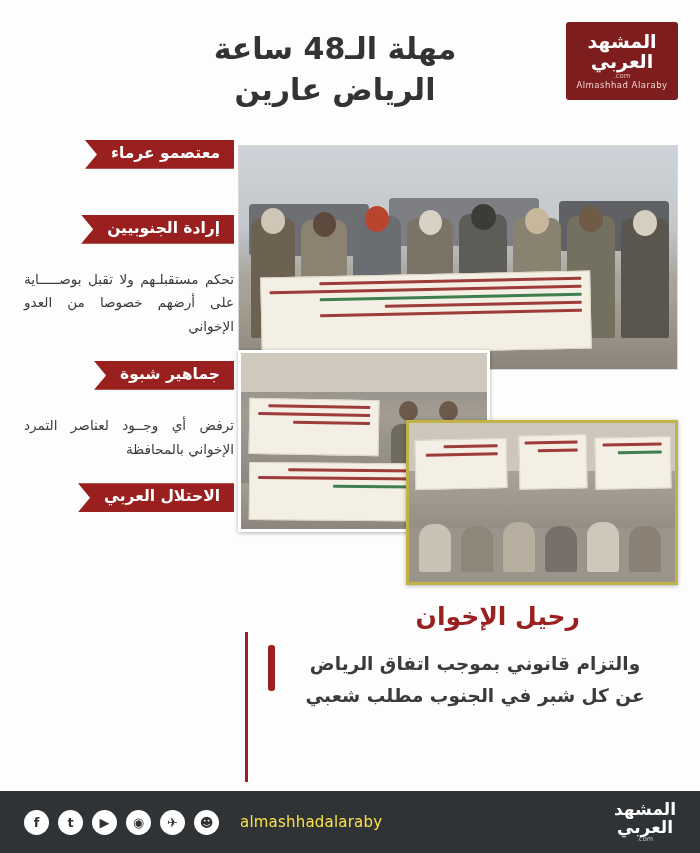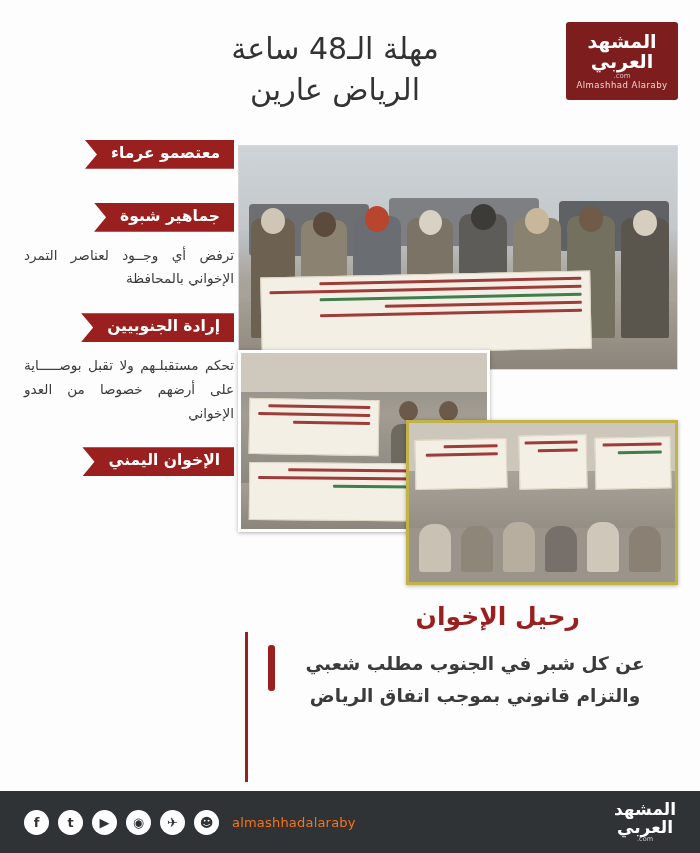--- a/index.html
+++ b/index.html
@@ -59,21 +59,21 @@
     direction: ltr;
   }
   .title-wrap {
     position: absolute;
     top: 28px; right: 155px;
     width: 420px;
     text-align: center;
   }
   .title-line {
     font-size: 30px;
-    font-weight: normal;
+    font-weight: bold;
     color: #333333;
     line-height: 1.38;
     white-space: nowrap;
   }
 
   
   
   .photo1 {
     position: absolute;
     top: 145px; right: 22px;
@@ -142,21 +142,21 @@
   .card { margin-bottom: 22px; position: relative; }
   .card-tag {
     display: inline-block;
     background: #9a1f1f;
     color: #ffffff;
     font-size: 15.5px;
     font-weight: bold;
     padding: 5px 14px 6px 26px;
     line-height: 1.15;
     clip-path: polygon(0 0, 100% 0, 100% 100%, 0 100%, 12px 50%);
-    margin-bottom: 12px;
+    margin-bottom: 24px;
   }
   .card-text {
     font-size: 13.6px;
     line-height: 1.75;
     color: #3b3b3b;
     text-align: justify;
     padding-left: 2px;
   }
 
   
@@ -213,23 +213,23 @@
     border-radius: 50%;
     background: #ffffff;
     color: #2f3336;
     display: flex;
     align-items: center;
     justify-content: center;
     font-size: 13px;
     font-weight: bold;
   }
   .handle {
-    color: #f97316;
-    font-size: 13px;
-    margin-left: 4px;
+    color: #fde047;
+    font-size: 15px;
+    margin-left: 12px;
     direction: ltr;
     letter-spacing: .2px;
   }
   .footer-logo {
     position: absolute;
     right: 24px;
     text-align: center;
     color: #ffffff;
     line-height: 1.05;
   }
@@ -328,38 +328,38 @@
     <div class="ph-person" style="left:136px; bottom:6%; width:32px; height:46px; background:#77706a; border-radius:14px 14px 3px 3px;"></div>
     <div class="ph-person" style="left:178px; bottom:6%; width:32px; height:50px; background:#cfc8ba; border-radius:14px 14px 3px 3px;"></div>
     <div class="ph-person" style="left:220px; bottom:6%; width:32px; height:46px; background:#8a8174; border-radius:14px 14px 3px 3px;"></div>
   </div>
 
   <div class="cards">
     <div class="card">
       <div class="card-tag">معتصمو عرماء</div>
     </div>
     <div class="card">
+      <div class="card-tag">إرادة الجنوبيين</div>
+      <div class="card-text">تحكم مستقبلـهم ولا تقبل بوصـــــاية على أرضهم خصوصا من العدو الإخواني</div>
+    </div>
+    <div class="card">
       <div class="card-tag">جماهير شبوة</div>
       <div class="card-text">ترفض أي وجــود لعناصر التمرد الإخواني بالمحافظة</div>
     </div>
     <div class="card">
-      <div class="card-tag">إرادة الجنوبيين</div>
-      <div class="card-text">تحكم مستقبلـهم ولا تقبل بوصـــــاية على أرضهم خصوصا من العدو الإخواني</div>
-    </div>
-    <div class="card">
-      <div class="card-tag">الإخوان اليمني</div>
+      <div class="card-tag">الاحتلال العربي</div>
     </div>
   </div>
 
   <div class="vrule"></div>
   <div class="callout-title">رحيل الإخوان</div>
   <div class="callout-bar"></div>
   <div class="callout-body">
+    <div>والتزام قانوني بموجب اتفاق الرياض</div>
     <div>عن كل شبر في الجنوب مطلب شعبي</div>
-    <div>والتزام قانوني بموجب اتفاق الرياض</div>
   </div>
 
   <div class="footer">
     <div class="social">
       <div class="soc">f</div>
       <div class="soc">t</div>
       <div class="soc">▶</div>
       <div class="soc">◉</div>
       <div class="soc">✈</div>
       <div class="soc">☻</div>

